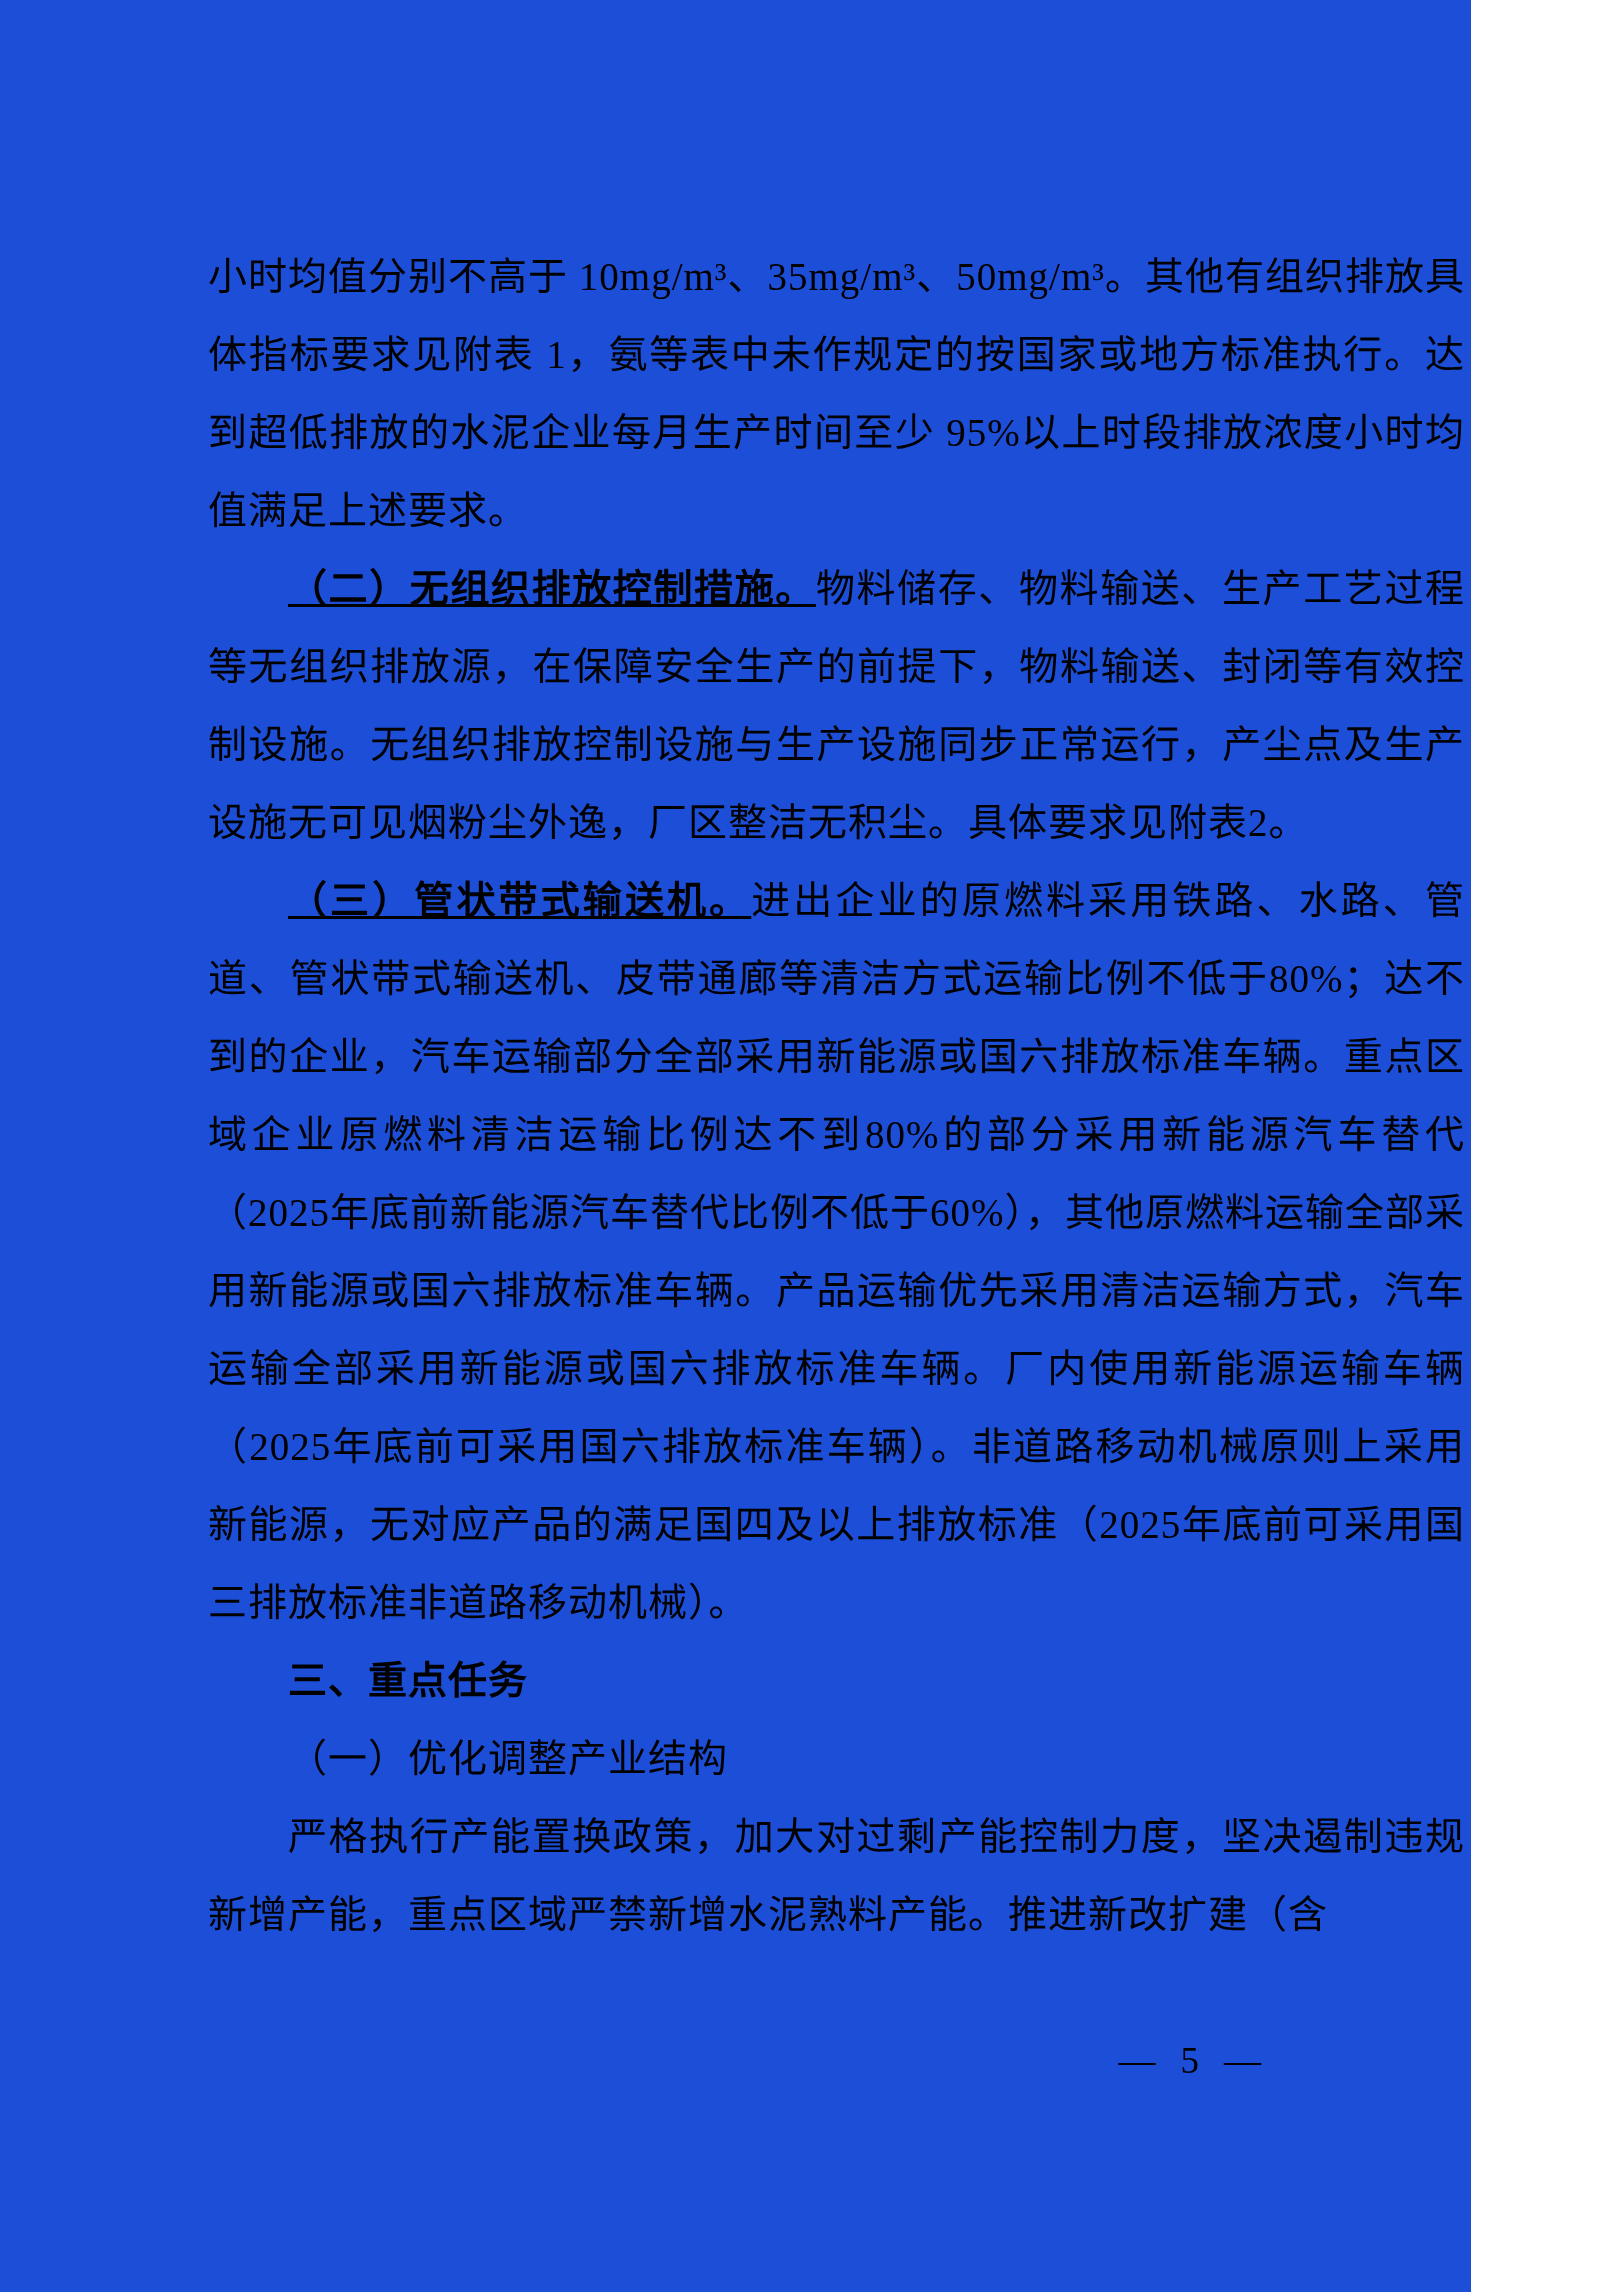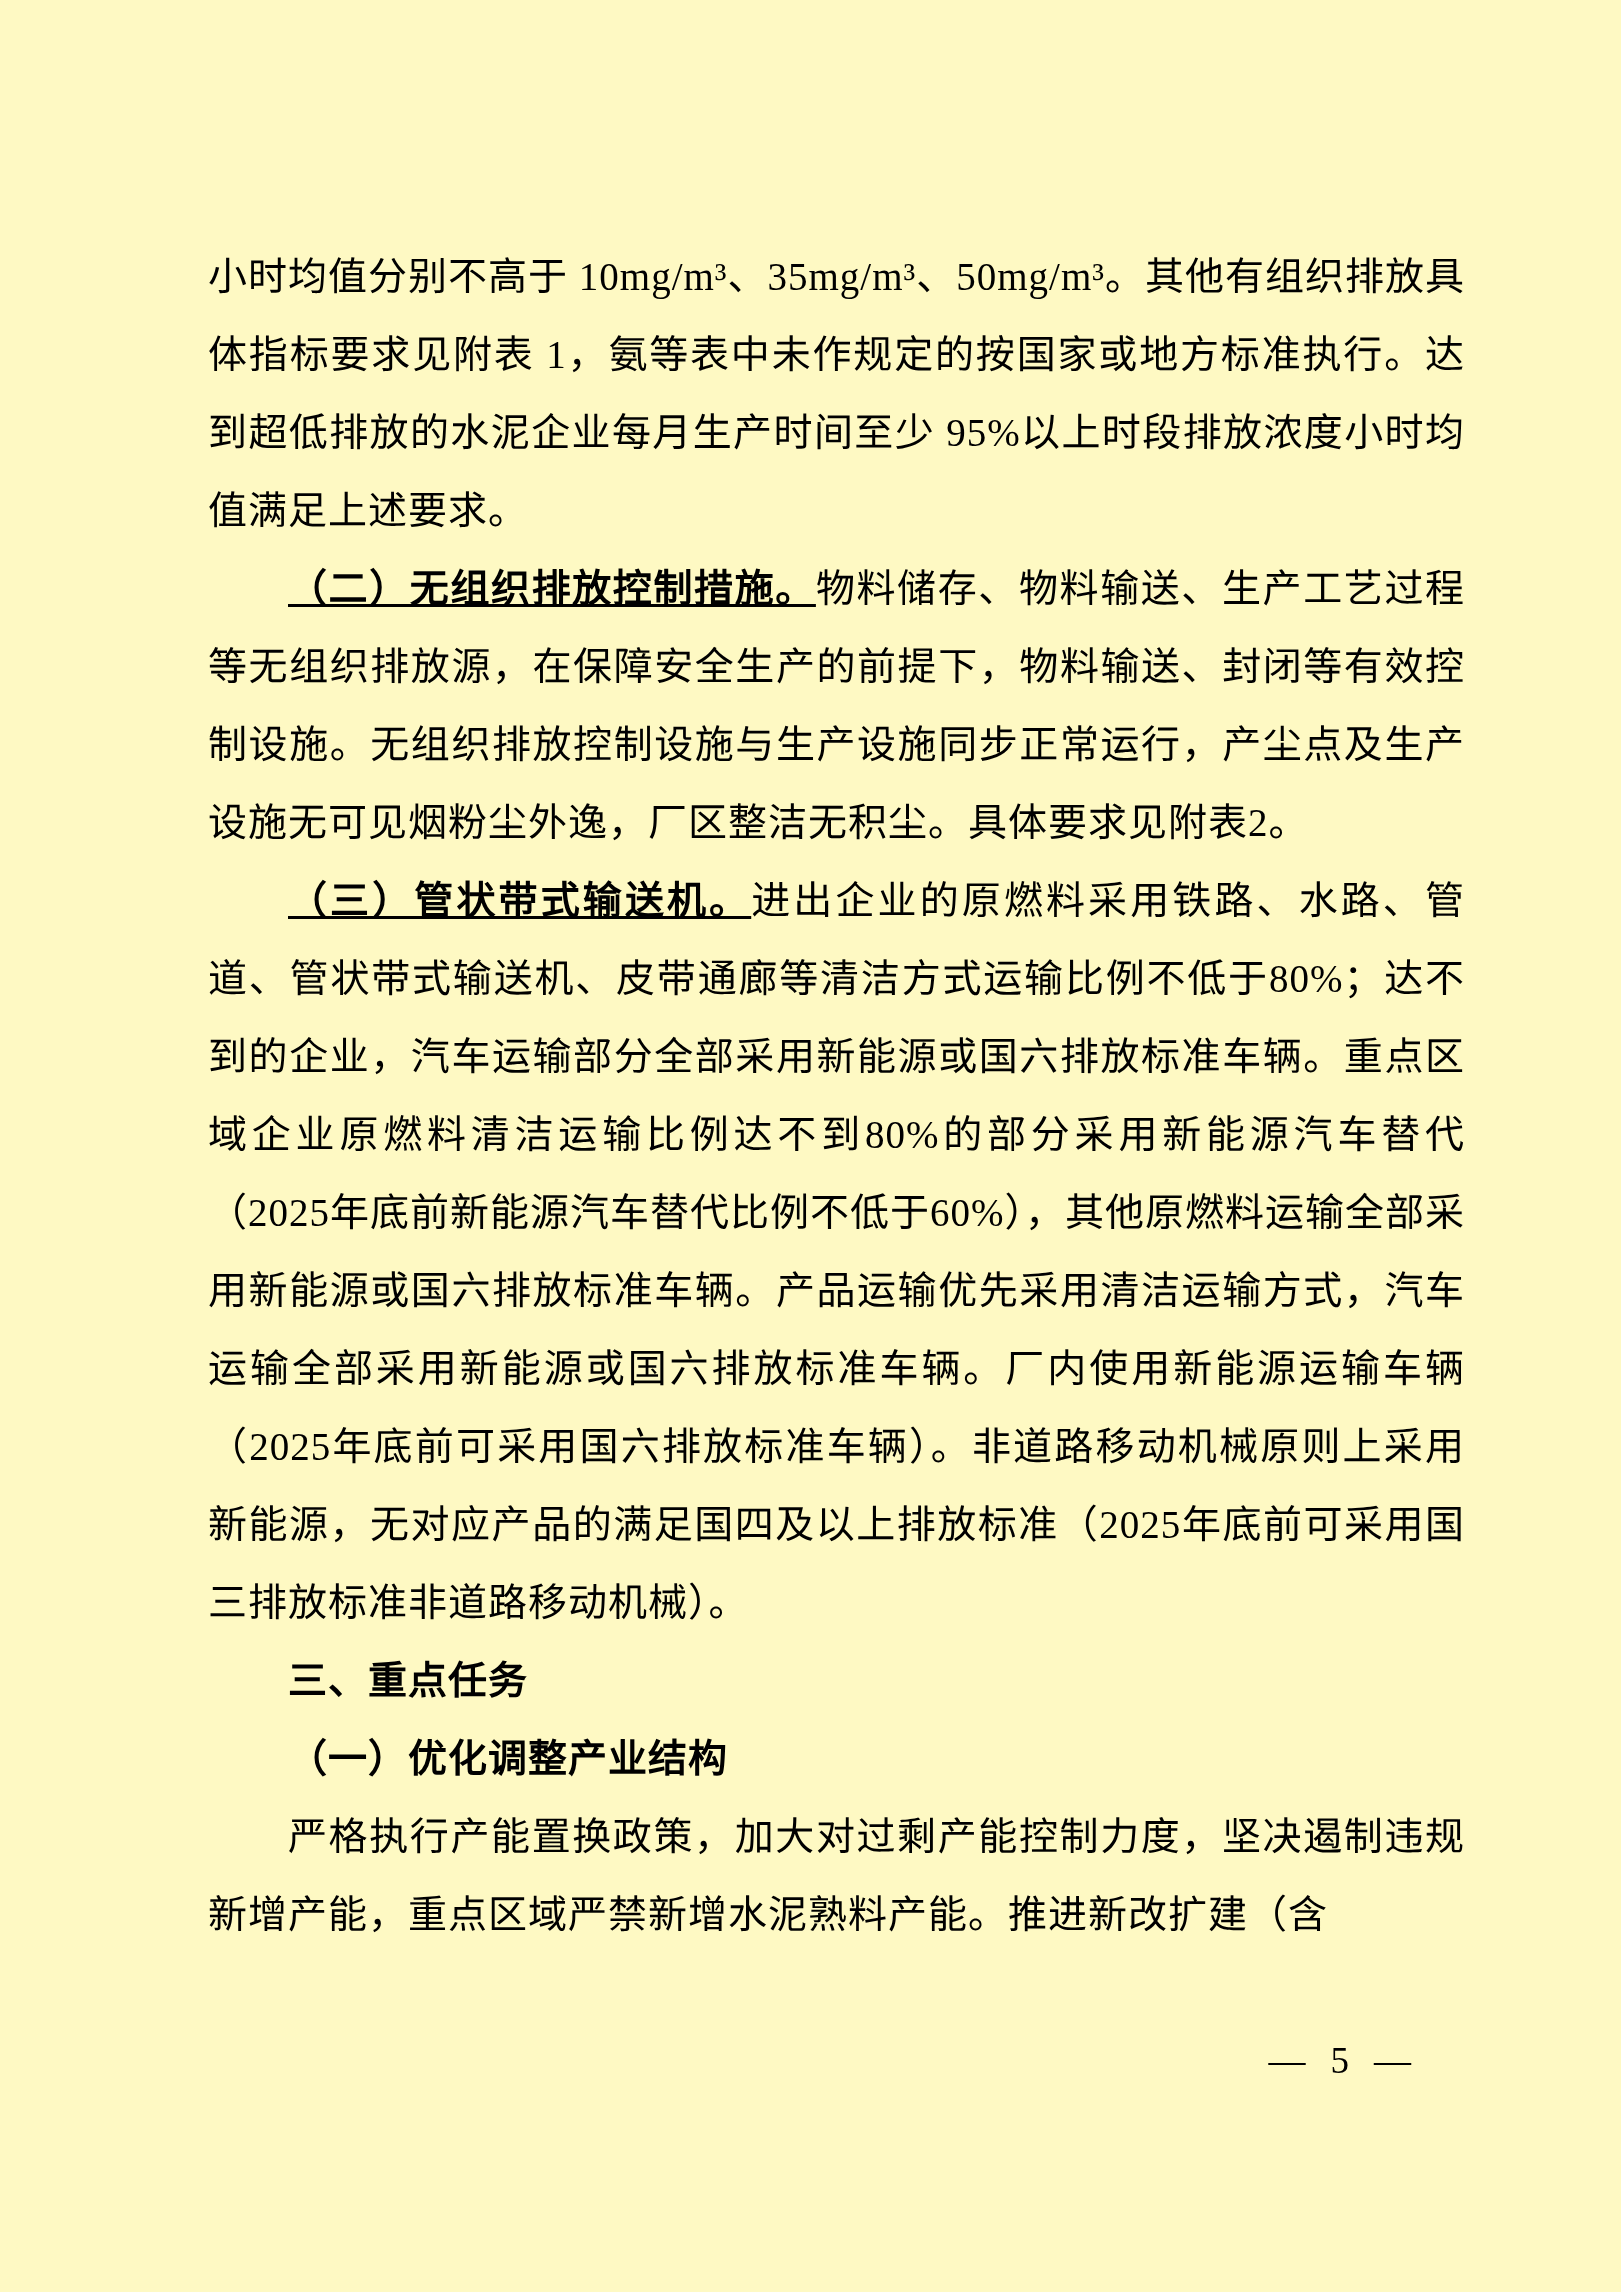--- a/index.html
+++ b/index.html
@@ -2,23 +2,23 @@
 <html lang="zh-CN"><head>
 <meta charset="utf-8">
 <style>
   html, body {
     margin: 0;
     padding: 0;
     background: #ffffff;
   }
   .page {
     position: relative;
-    width: 1621px;
+    width: 1471px;
     height: 2293px;
-    background: #fef9c3;
+    background: #1d4ed8;
     color: #000000;
     font-family: "Liberation Serif", "DejaVu Serif", serif;
     overflow: hidden;
   }
   .content {
     position: absolute;
     left: 208px;
     top: 238px;
     width: 1257px;
     font-size: 39px;
@@ -42,21 +42,21 @@
     font-weight: bold;
     text-decoration: underline;
   }
   .heading-hei {
     font-family: Liberation Sans, sans-serif;
     font-weight: bold;
     text-align: left;
   }
   .heading-kai {
     font-family: "Liberation Serif", "DejaVu Serif", serif;
-    font-weight: bold;
+    font-weight: normal;
     text-align: left;
   }
   .page-number {
     position: absolute;
     top: 2031px;
     right: 210px;
     font-size: 37px;
     line-height: 59px;
     word-spacing: 15.7px;
     font-family: "Liberation Serif", "DejaVu Serif", serif;

